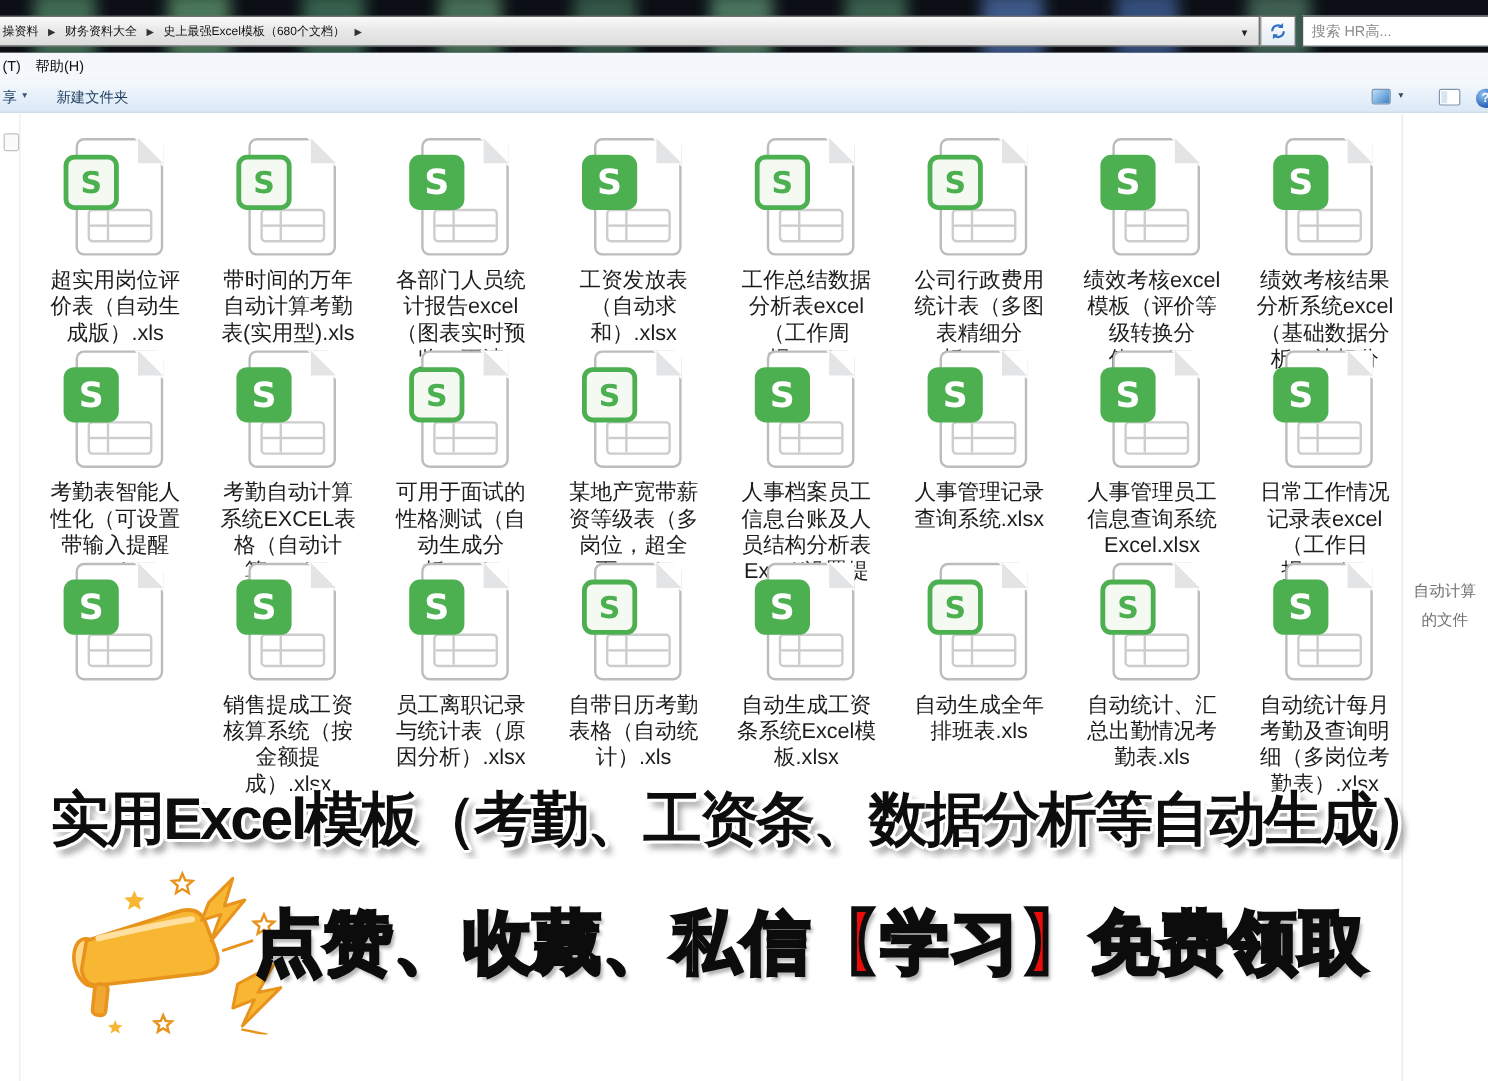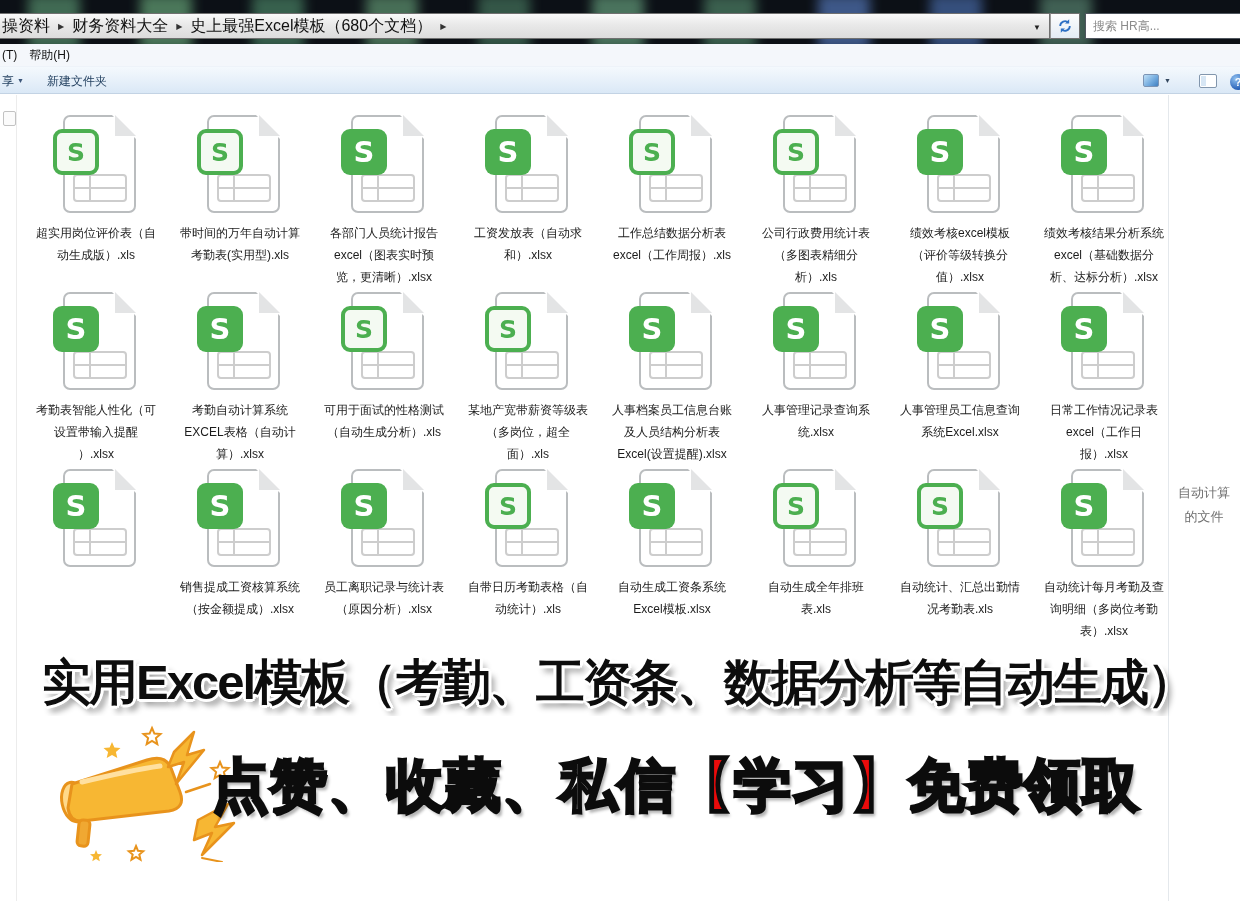--- a/index.html
+++ b/index.html
@@ -5,21 +5,21 @@
   * { margin:0; padding:0; box-sizing:border-box; }
   html,body { width:1240px; height:901px; overflow:hidden; }
   body { position:relative; background:#fff; font-family:"Liberation Sans","DejaVu Sans",sans-serif; }
 
   
   .top-dark { position:absolute; left:0; top:0; width:1240px; height:44px; background:#0c1016; overflow:hidden; z-index:1; }
   .blob { position:absolute; top:-6px; height:56px; width:52px; filter:blur(6px); opacity:.85; }
   .addr-bar { position:absolute; left:0; top:13px; width:1050px; height:26px;
     background:linear-gradient(#fafafa,#e9e9e9 45%,#dcdcdc); border:1px solid #707070; border-left:none;
     display:flex; align-items:center; white-space:nowrap; overflow:hidden; z-index:3; }
-  .crumb { font-size:16px; color:#111; padding:0 2px; }
+  .crumb { font-size:10px; color:#111; padding:0 2px; }
   .crumb-sep { font-size:8px; color:#333; padding:0 6px; }
   .addr-caret { position:absolute; right:8px; top:9px; font-size:8px; color:#222; }
   .refresh-btn { position:absolute; left:1050px; top:13px; width:30px; height:26px;
     background:linear-gradient(#fdfdfd,#e4ecf5); border:1px solid #707070; border-left:1px solid #9a9a9a;
     display:flex; align-items:center; justify-content:center; z-index:3; }
   .search-box { position:absolute; left:1085px; top:13px; width:158px; height:26px;
     background:#fff; border:1px solid #4f565e; z-index:3; }
   .search-box input { position:absolute; left:7px; top:5px; width:140px; border:none; outline:none;
     color:#8b8b8b; font-size:12px; background:transparent; font-family:inherit; }
 
@@ -65,21 +65,21 @@
   .page::after { content:""; position:absolute; top:-2px; right:-2px; width:0; height:0;
     border-bottom:21px solid #e3e4e5; border-right:21px solid transparent; }
   .badge { position:absolute; left:0; top:14px; width:46px; height:46px; border-radius:9px; z-index:2;
     display:flex; align-items:center; justify-content:center; font-family:"DejaVu Sans",sans-serif; font-weight:bold; }
   .badge.solid { background:#4caf50; color:#fff; font-size:29px; }
   .badge.outline { background:#f4faf2; border:4px solid #4caf50; color:#4caf50; font-size:25px; }
   .tbl { position:absolute; left:50%; transform:translateX(-50%); bottom:9px; width:54px; height:28px;
     border:2px solid #cdcdcd; border-radius:4px; background:#fff; }
   .tbl::before { content:""; position:absolute; left:14px; top:0; bottom:0; width:2px; background:#cdcdcd; }
   .tbl::after { content:""; position:absolute; left:0; right:0; top:11px; height:2px; background:#cdcdcd; }
-  .file-name { margin:9px auto 0; width:122px; font-size:12px; line-height:22px; color:#1c1c1c; }
+  .file-name { margin:9px auto 0; width:122px; font-size:18px; line-height:22px; color:#1c1c1c; }
 
   
   .promo-headline { position:absolute; left:42px; top:650px; width:1198px; overflow:hidden;
     font-size:49px; font-weight:bold; letter-spacing:-2px; white-space:nowrap; color:#0d0d0d; z-index:4;
     text-shadow:-2px -2px 0 #fff, 2px -2px 0 #fff, -2px 2px 0 #fff, 2px 2px 0 #fff,
       0 -3px 0 #fff, 0 3px 0 #fff, -3px 0 0 #fff, 3px 0 0 #fff, 5px 6px 6px rgba(0,0,0,.45); }
   .promo-subline { position:absolute; left:212px; top:748px; font-size:57px; font-weight:bold; white-space:nowrap;
     color:#fff; -webkit-text-stroke:3px #0c0c0c; letter-spacing:1px; z-index:4;
     text-shadow:3px 4px 3px rgba(0,0,0,.30); }
   .promo-subline .hl { color:#ea0b0b; }

